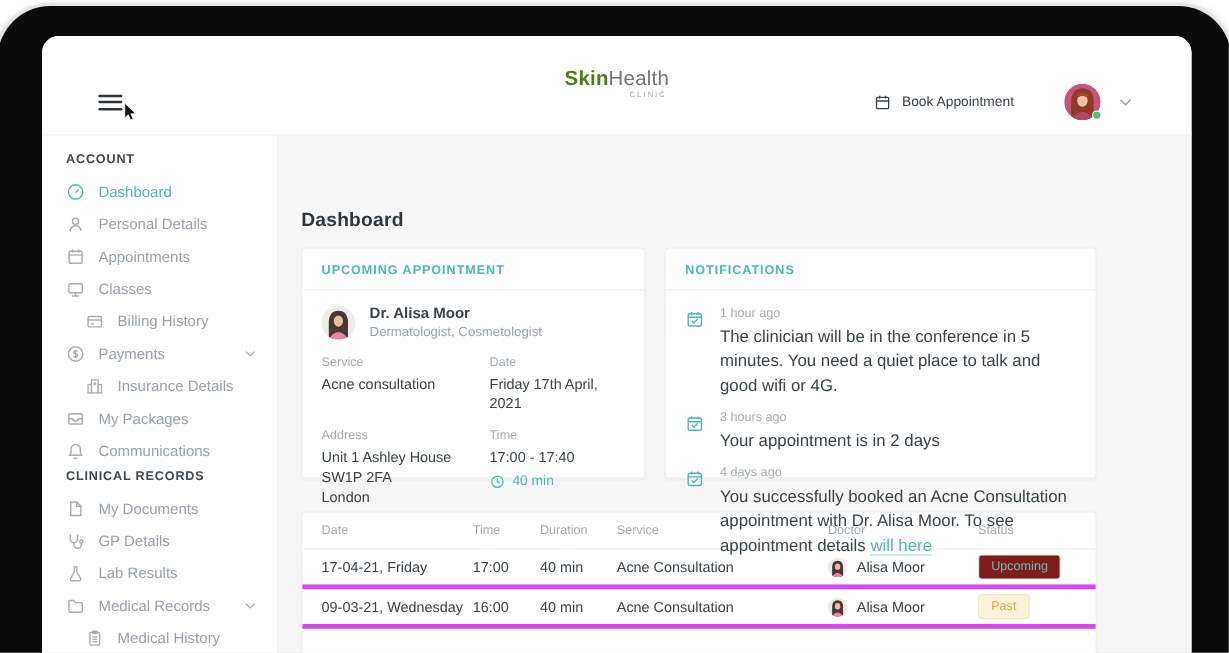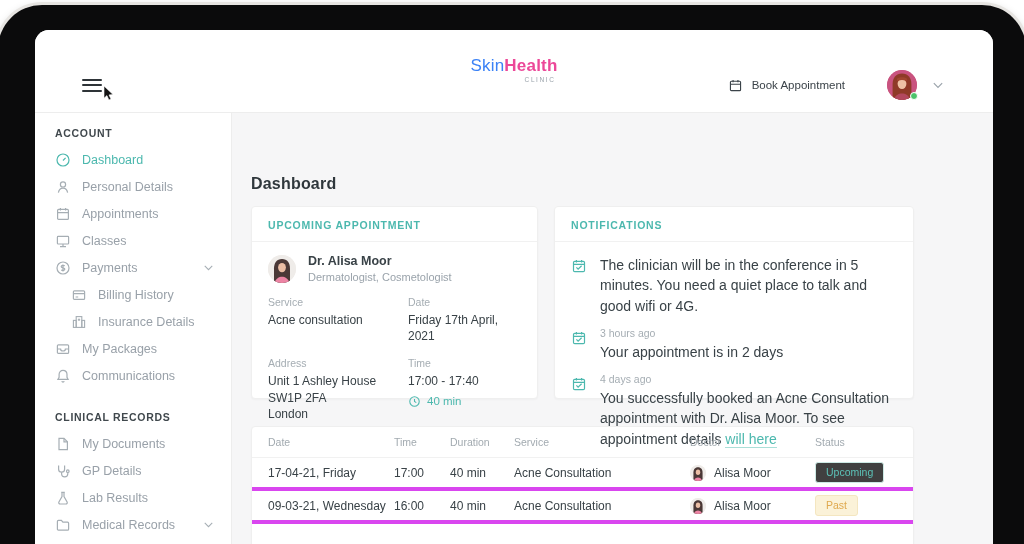--- a/index.html
+++ b/index.html
@@ -18,38 +18,38 @@
 
   
   .topbar { position:absolute; top:0; left:0; right:0; height:83px; background:#fff;
     border-bottom:1px solid #ededed; display:flex; align-items:center;
     padding:28px 50px 0 47px; }
   .hamburger { width:20px; cursor:pointer; }
   .hamburger span { display:block; height:2px; background:#2e3438; margin:3.5px 0; border-radius:1px; }
   .cursor-pointer { position:absolute; left:68px; top:56px; }
   .logo { position:absolute; left:50%; top:26px; transform:translateX(-50%); text-align:right; }
   .logo-line { font-size:17px; letter-spacing:.2px; }
-  .logo-skin { color:#3b82f6; font-weight:400; }
-  .logo-health { color:#ec4899; font-weight:700;margin-top:40px; }
+  .logo-skin { color:#4d7c0f; font-weight:700; }
+  .logo-health { color:#737373; font-weight:400;margin-top:40px; }
   .logo-sub { font-size:6.5px; letter-spacing:1.6px; color:#9aa3ab; margin-top:0; padding-right:2px; }
   .topbar-right { margin-left:auto; display:flex; align-items:center; gap:10px; }
   .book-btn { display:flex; align-items:center; gap:9px; color:#3b4349; font-size:11.5px; cursor:pointer; }
   .avatar-wrap { position:relative; margin-left:16px; width:30px; height:30px; border-radius:50%;
     overflow:hidden; background:#c9537f; }
   .status-dot { position:absolute; right:-1px; bottom:0; width:8px; height:8px; background:#4cc36a;
     border:1.5px solid #fff; border-radius:50%; }
   .avatar-holder { position:relative; margin-left:16px; }
   .chev { color:#9aa3ab; margin-left:6px; }
 
   
   .sidebar { position:absolute; top:83px; left:0; width:197px; height:497px; background:#fff;
     border-right:1px solid #ededed; padding-top:14px; }
   .side-title { font-size:10.5px; font-weight:bold; letter-spacing:.7px; color:#40484d;
     margin:0 0 7px 20px; }
-  .side-title.second { margin-top:22px; }
+  .side-title.second { margin-top:2px; }
   .side-item { height:27px; display:flex; align-items:center; gap:11px; padding:0 18px 0 20px;
     color:#99a1a9; font-size:12.5px; cursor:pointer; }
   .side-item .ic { display:flex; width:16px; height:16px; color:#a6aeb4; flex:none; }
   .side-item.active, .side-item.active .ic { color:#4cb8ae; }
   .side-item.indent { padding-left:36px; }
   .side-item .spread { margin-left:auto; color:#a6aeb4; }
 
   
   .main { position:absolute; top:83px; left:197px; right:0; height:497px; background:#f6f6f7; }
   .page-title { margin:62px 0 0 19px; font-size:16px; font-weight:bold; color:#2f373c; letter-spacing:.2px; }
@@ -79,21 +79,21 @@
   .n-link { color:#4cb8ae; border-bottom:1px solid #aadfd8; cursor:pointer; }
 
   .card-activity { width:663px; height:210px; margin:27px 0 0 19px; }
   .t-cols { display:grid; grid-template-columns:126px 56px 64px 176px 125px 1fr; align-items:center;
     padding:0 16px; }
   .t-headrow { height:31px; color:#a2aab0; font-size:10.5px; border-bottom:1px solid #f1f1f1; }
   .t-row { height:33px; font-size:12px; color:#394247; border-bottom:4px solid #d946ef; }
   .doc-cell { display:flex; align-items:center; gap:8px; }
   .avatar-16 { width:16px; height:16px; border-radius:50%; overflow:hidden; background:#efece9; flex:none; }
   .badge { display:inline-block; font-size:10.5px; padding:3px 10px 4px; border-radius:3px; }
-  .badge.upcoming { color:#5cc3b8; border:1px solid #cdeae5; background:#404040; }
+  .badge.upcoming { color:#5cc3b8; border:1px solid #cdeae5; background:#7f1d1d; }
   .badge.past { color:#dfa94e; border:1px solid #f4e6c0; background:#fbf2d8; }
   svg { display:block; }
 </style>
 </head>
 <body>
 
 <div class="stage">
   <div class="device"></div>
   <div class="screen">
 
@@ -174,42 +174,42 @@
       </div>
       <div class="side-item">
         <span class="ic">
             <svg width="16" height="16" viewBox="0 0 16 16" fill="none" stroke="currentColor" stroke-width="1.2">
               <rect x="2.4" y="3.4" width="11.2" height="7.6" rx="0.8"></rect>
               <path d="M5 13.6h6M8 11v2.6"></path>
             </svg>
           </span>
         <span>Classes</span>
       </div>
+      <div class="side-item indent">
+        <span class="ic">
+            <svg width="16" height="16" viewBox="0 0 16 16" fill="none" stroke="currentColor" stroke-width="1.2">
+              <rect x="2.4" y="3.8" width="11.2" height="8.6" rx="1"></rect>
+              <path d="M2.4 6.6h11.2M4.6 10h2.6"></path>
+            </svg>
+          </span>
+        <span>Billing History</span>
+      </div>
       <div class="side-item">
         <span class="ic">
             <svg width="16" height="16" viewBox="0 0 16 16" fill="none" stroke="currentColor" stroke-width="1.2">
               <circle cx="8" cy="8" r="6"></circle>
               <path d="M8 4.6v6.8M9.8 5.8c-1.6-.9-3.6-.4-3.6 1s3.6.6 3.6 2.2-2 1.9-3.6 1"></path>
             </svg>
           </span>
         <span>Payments</span>
         <span class="spread">
             <svg width="9" height="6" viewBox="0 0 12 8" fill="none" stroke="currentColor" stroke-width="1.4">
               <path d="M1 1.2l5 5 5-5"></path>
             </svg>
           </span>
-      </div>
-      <div class="side-item indent">
-        <span class="ic">
-            <svg width="16" height="16" viewBox="0 0 16 16" fill="none" stroke="currentColor" stroke-width="1.2">
-              <rect x="2.4" y="3.8" width="11.2" height="8.6" rx="1"></rect>
-              <path d="M2.4 6.6h11.2M4.6 10h2.6"></path>
-            </svg>
-          </span>
-        <span>Billing History</span>
       </div>
       <div class="side-item indent">
         <span class="ic">
             <svg width="16" height="16" viewBox="0 0 16 16" fill="none" stroke="currentColor" stroke-width="1.1">
               <rect x="5.2" y="2.6" width="5.6" height="10.8"></rect>
               <rect x="2.4" y="6.4" width="2.8" height="7"></rect>
               <rect x="10.8" y="6.4" width="2.8" height="7"></rect>
               <path d="M8 4.6v2.4M6.8 5.8h2.4"></path>
             </svg>
           </span>
@@ -347,20 +347,21 @@
           <div class="notif-list">
             <div class="notif">
               <span class="ic">
                   <svg width="16" height="16" viewBox="0 0 16 16" fill="none" stroke="#4cb8ae" stroke-width="1.2">
                     <rect x="2.5" y="3.4" width="11" height="10.2" rx="1.2"></rect>
                     <path d="M2.5 6.4h11M5.4 2v2.4M10.6 2v2.4"></path>
                     <path d="M5.4 9.4l1.7 1.7 3.5-3.4"></path>
                   </svg>
                 </span>
               <div>
+                <div class="n-time">1 hour ago</div>
                 <div class="n-text">The clinician will be in the conference in 5 minutes. You need a quiet place to talk and good wifi or 4G.</div>
               </div>
             </div>
             <div class="notif">
               <span class="ic">
                   <svg width="16" height="16" viewBox="0 0 16 16" fill="none" stroke="#4cb8ae" stroke-width="1.2">
                     <rect x="2.5" y="3.4" width="11" height="10.2" rx="1.2"></rect>
                     <path d="M2.5 6.4h11M5.4 2v2.4M10.6 2v2.4"></path>
                     <path d="M5.4 9.4l1.7 1.7 3.5-3.4"></path>
                   </svg>

